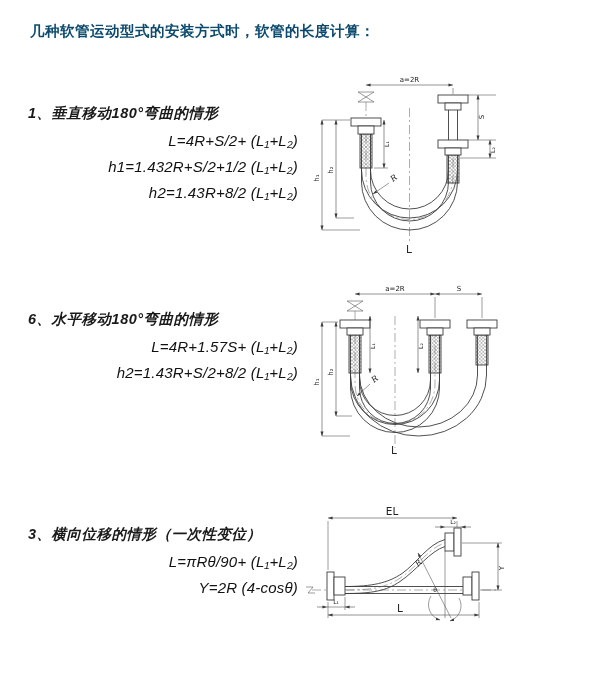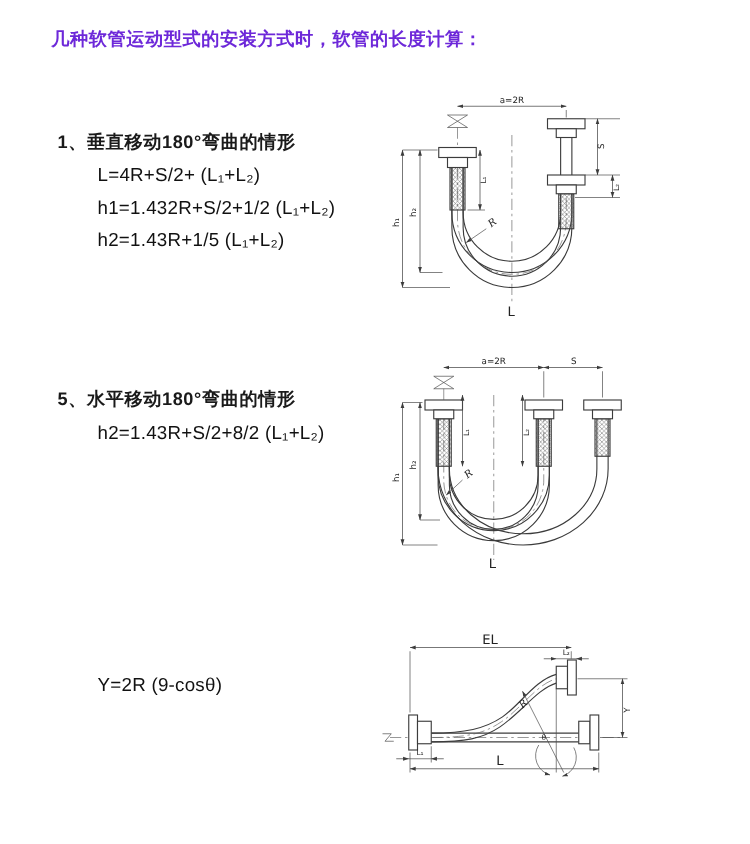--- a/index.html
+++ b/index.html
@@ -3,31 +3,31 @@
 <meta charset="utf-8">
 <style>
   html,body{margin:0;padding:0;}
   body{
     width:600px;height:675px;background:#ffffff;
     font-family:"Liberation Sans","DejaVu Sans",sans-serif;
     color:#1c1c1c;position:relative;overflow:hidden;
   }
   .page{position:absolute;left:0;top:0;width:600px;height:675px;background:#fff;}
   .page-title{
-    position:absolute;left:41px;top:22px;
-    font-size:14.5px;font-weight:600;letter-spacing:0.5px;color:#6d28d9;
+    position:absolute;left:30px;top:22px;
+    font-size:14.5px;font-weight:600;letter-spacing:0.5px;color:#0c4a6e;
   }
-  .section{position:absolute;left:46px;width:270px;}
+  .section{position:absolute;left:28px;width:270px;font-style:italic;}
   .sec1{top:104px;}
   .sec2{top:310px;}
   .sec3{top:525px;}
   .heading{font-size:14.5px;font-weight:600;letter-spacing:0.5px;color:#1a1a1a;}
   .formula{
     margin-left:32px;margin-top:9px;font-size:15px;color:#111;
-    letter-spacing:0.2px;white-space:nowrap;
+    letter-spacing:0.2px;white-space:nowrap;text-align:right;
   }
   .formula:first-of-type{margin-top:15px;}
   .diagram{position:absolute;}
   .dg1{left:310px;top:70px;}
   .dg2{left:310px;top:280px;}
   .dg3{left:300px;top:500px;}
   
   .ln{fill:none;stroke:#3c3c3c;stroke-width:0.9;}
   .fl{fill:#ffffff;stroke:#3c3c3c;stroke-width:0.9;}
   .thin{fill:none;stroke:#4a4a4a;stroke-width:0.55;}
@@ -42,30 +42,33 @@
 <body>
 
 <div class="page">
 
   <div class="page-title">几种软管运动型式的安装方式时，软管的长度计算：</div>
 
   <div class="section sec1">
     <div class="heading">1、垂直移动180°弯曲的情形</div>
     <div class="formula">L=4R+S/2+ (L₁+L₂)</div>
     <div class="formula">h1=1.432R+S/2+1/2 (L₁+L₂)</div>
-    <div class="formula">h2=1.43R+1/5 (L₁+L₂)</div>
+    <div class="formula">h2=1.43R+8/2 (L₁+L₂)</div>
   </div>
 
   <div class="section sec2">
-    <div class="heading">5、水平移动180°弯曲的情形</div>
+    <div class="heading">6、水平移动180°弯曲的情形</div>
+    <div class="formula">L=4R+1.57S+ (L₁+L₂)</div>
     <div class="formula">h2=1.43R+S/2+8/2 (L₁+L₂)</div>
   </div>
 
   <div class="section sec3">
-    <div class="formula">Y=2R (9-cosθ)</div>
+    <div class="heading">3、横向位移的情形（一次性变位）</div>
+    <div class="formula">L=πRθ/90+ (L₁+L₂)</div>
+    <div class="formula">Y=2R (4-cosθ)</div>
   </div>
 
   <svg class="diagram dg1" width="290" height="190" viewBox="0 0 290 190">
     <defs>
       <pattern id="hA" patternUnits="userSpaceOnUse" width="3.5" height="3.5">
         <path d="M0,3.5 L3.5,0 M0,0 L3.5,3.5" stroke="#666" stroke-width="0.4"></path>
       </pattern>
       <marker id="aA" viewBox="0 0 10 10" refX="9.5" refY="5" markerWidth="8" markerHeight="8" orient="auto-start-reverse">
         <path d="M0,1.8 L10,5 L0,8.2 Z" fill="#3c3c3c"></path>
       </marker>

